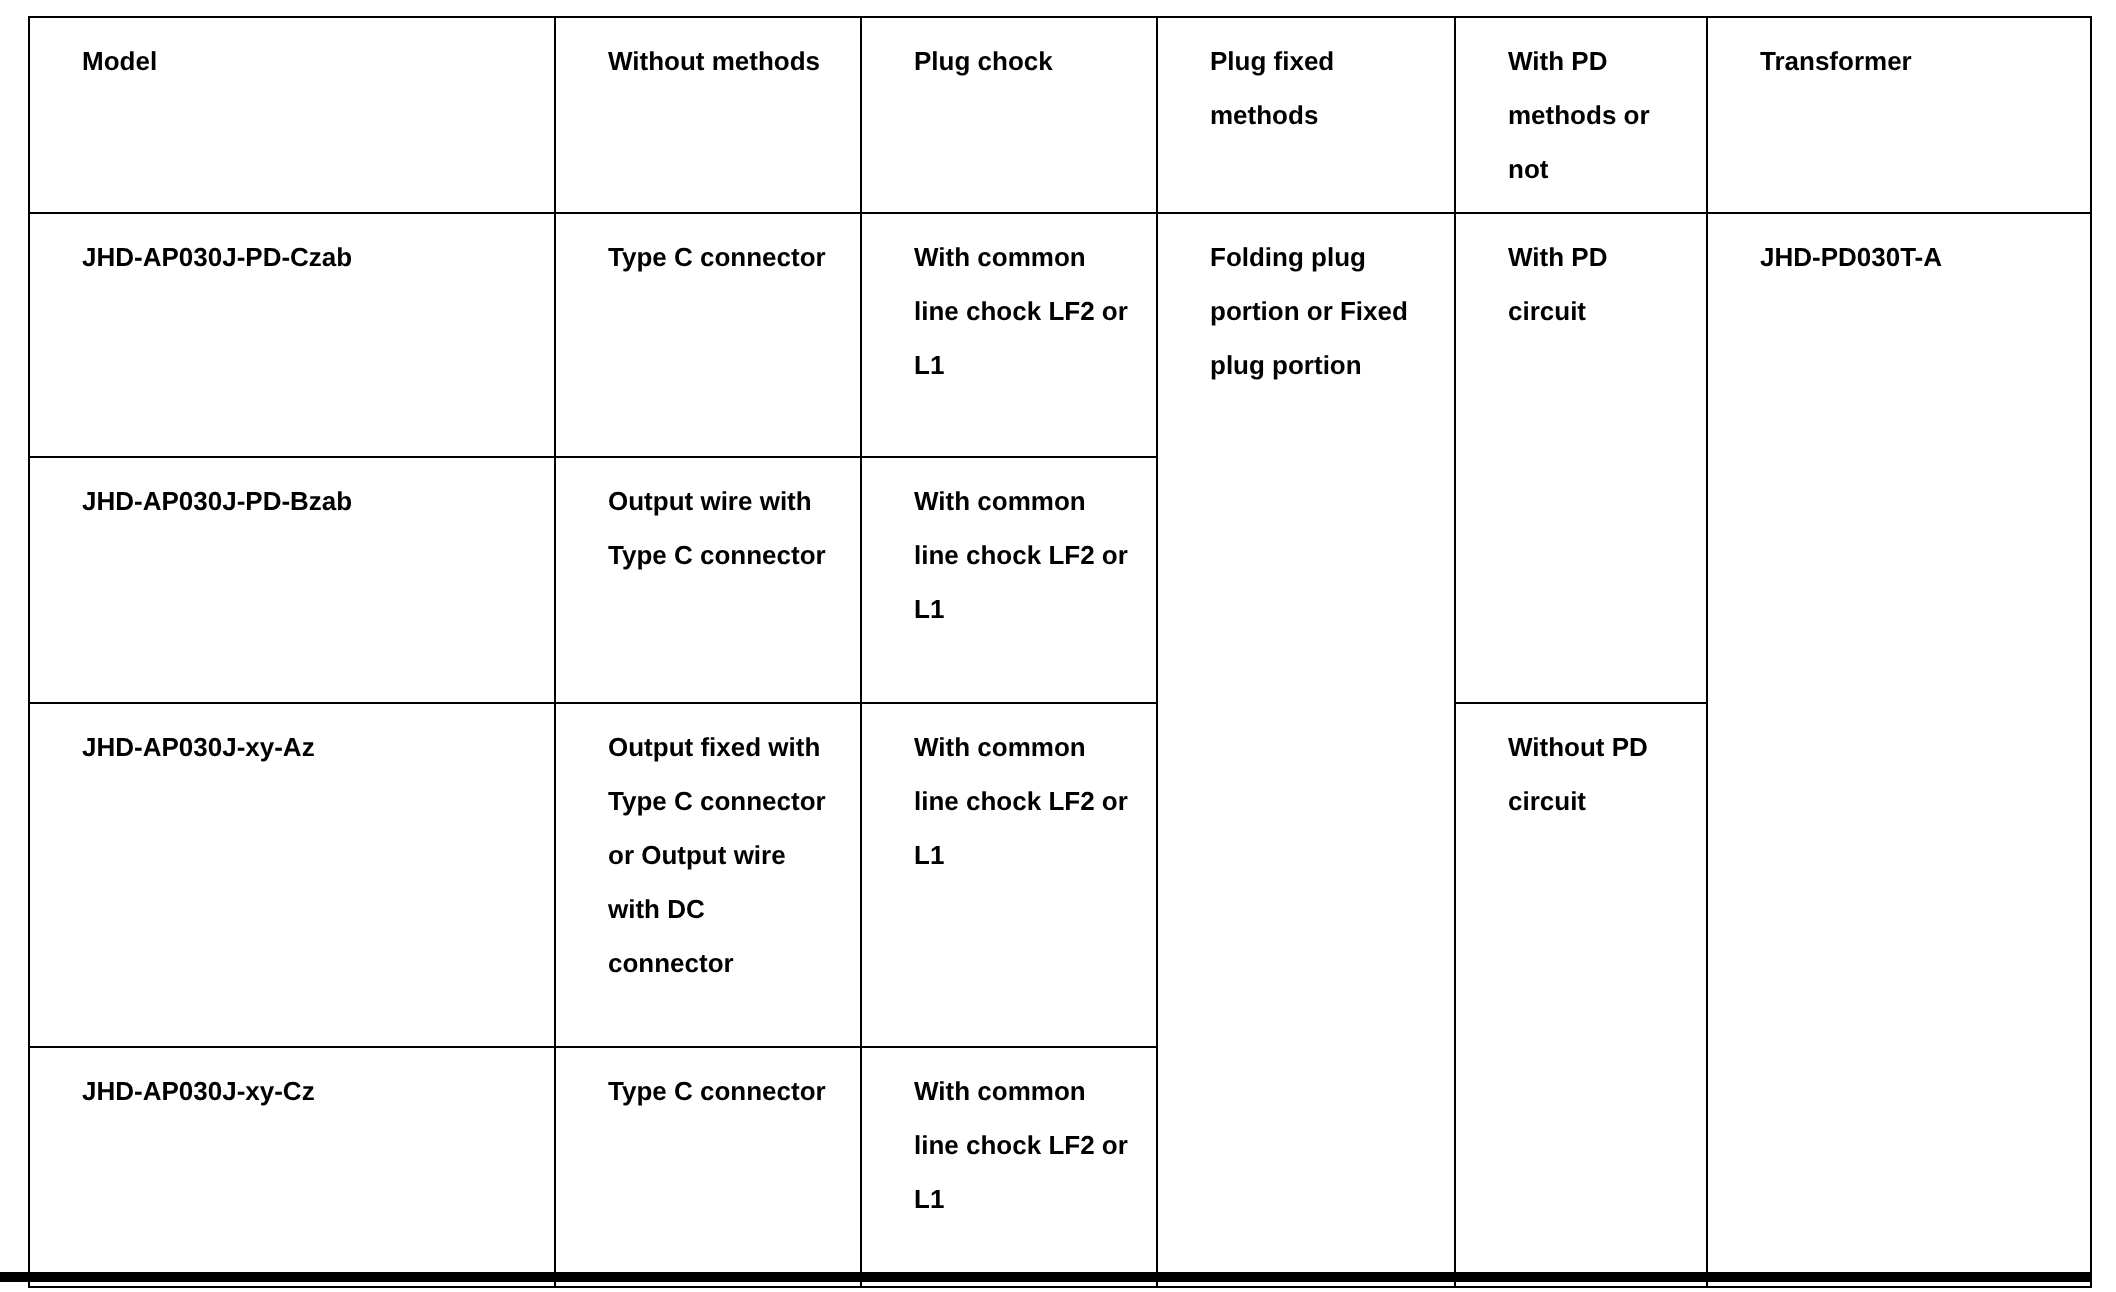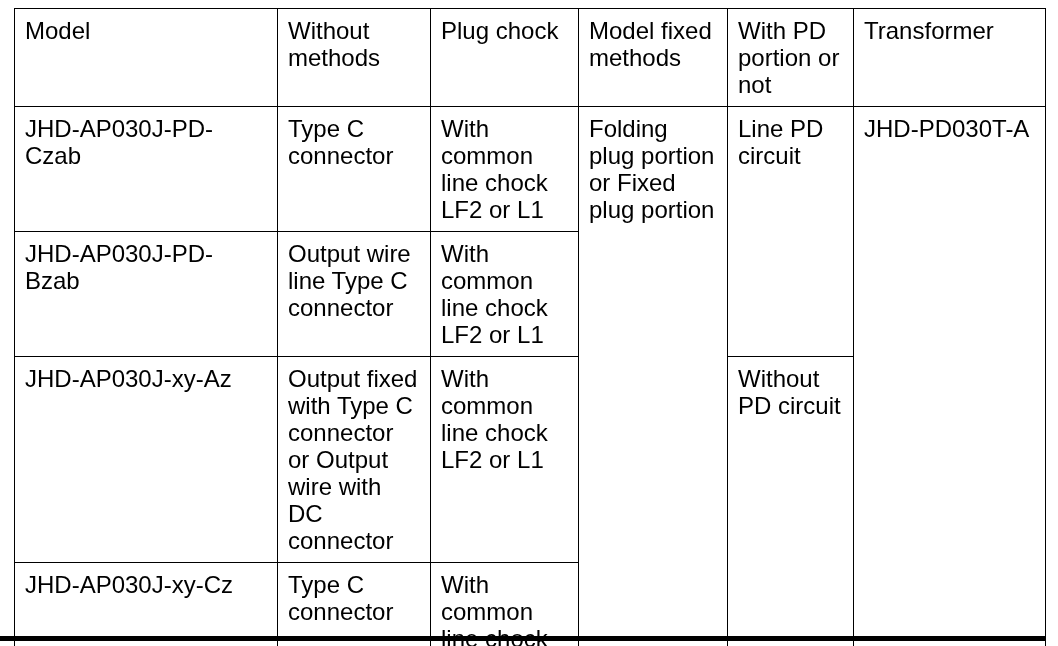--- a/index.html
+++ b/index.html
@@ -21,24 +21,24 @@
     top: 8px;
     width: 1031px;
     border-collapse: collapse;
     table-layout: fixed;
   }
   .spec-table th,
   .spec-table td {
     border: 1.5px solid #000000;
     vertical-align: top;
     text-align: left;
-    padding: 8px 12px 8px 10px;
-    font-size: 24px;
+    padding: 8px 12px 8px 26px;
+    font-size: 13px;
     line-height: 27px;
-    font-weight: normal;
+    font-weight: bold;
     color: #000000;
     box-sizing: border-box;
     overflow: hidden;
     word-wrap: break-word;
   }
   tr.header-row    { height: 90px; }
   tr.data-row-1    { height: 122px; margin-left: 28px; }
   tr.data-row-2    { height: 123px; }
   tr.data-row-3    { height: 172px; }
   tr.data-row-4    { height: 120px; }
@@ -62,37 +62,37 @@
       <col style="width:148px">
       <col style="width:149px">
       <col style="width:126px">
       <col style="width:192px">
     </colgroup>
     <thead>
       <tr class="header-row">
         <th>Model</th>
         <th>Without methods</th>
         <th>Plug chock</th>
-        <th>Model fixed methods</th>
-        <th>With PD portion or not</th>
+        <th>Plug fixed methods</th>
+        <th>With PD methods or not</th>
         <th>Transformer</th>
       </tr>
     </thead>
     <tbody>
       <tr class="data-row-1">
         <td>JHD-AP030J-PD-Czab</td>
         <td>Type C connector</td>
         <td>With common line chock LF2 or L1</td>
         <td rowspan="4">Folding plug portion or Fixed plug portion</td>
-        <td rowspan="2">Line PD circuit</td>
+        <td rowspan="2">With PD circuit</td>
         <td rowspan="4">JHD-PD030T-A</td>
       </tr>
       <tr class="data-row-2">
         <td>JHD-AP030J-PD-Bzab</td>
-        <td>Output wire line Type C connector</td>
+        <td>Output wire with Type C connector</td>
         <td>With common line chock LF2 or L1</td>
       </tr>
       <tr class="data-row-3">
         <td>JHD-AP030J-xy-Az</td>
         <td>Output fixed with Type C connector or Output wire with DC connector</td>
         <td>With common line chock LF2 or L1</td>
         <td rowspan="2">Without PD circuit</td>
       </tr>
       <tr class="data-row-4">
         <td>JHD-AP030J-xy-Cz</td>

